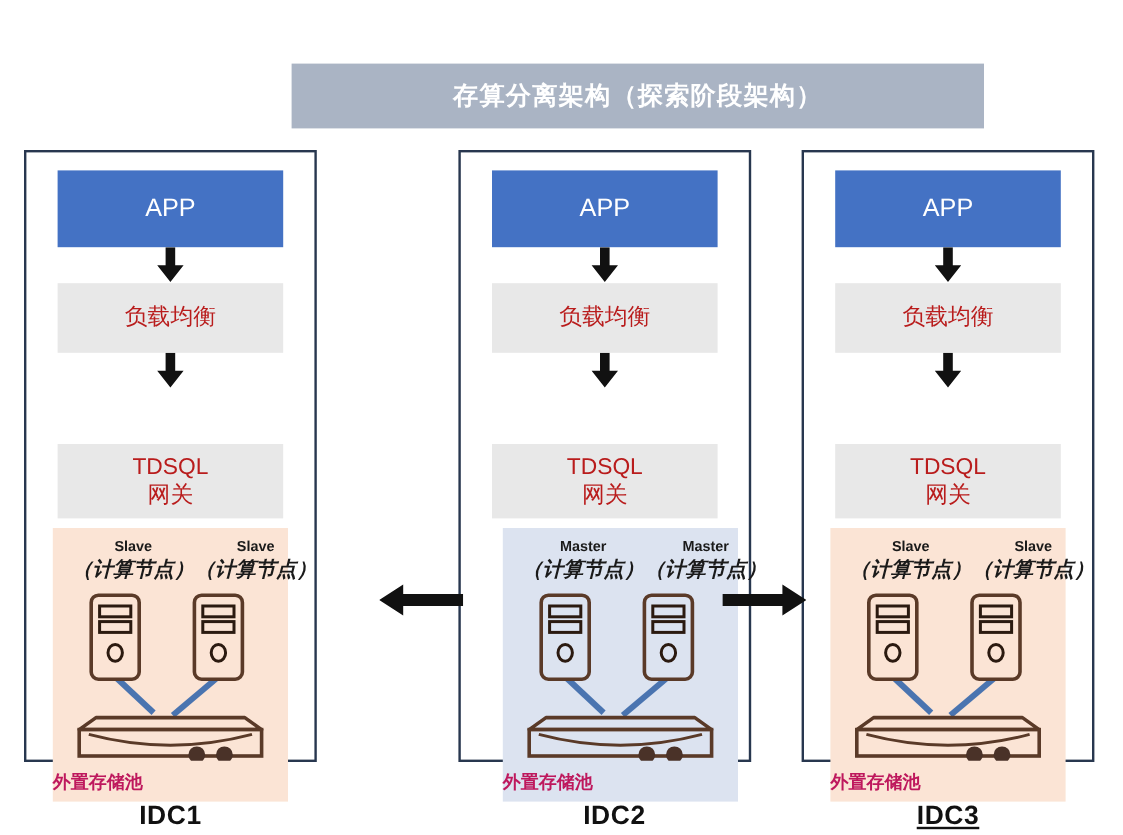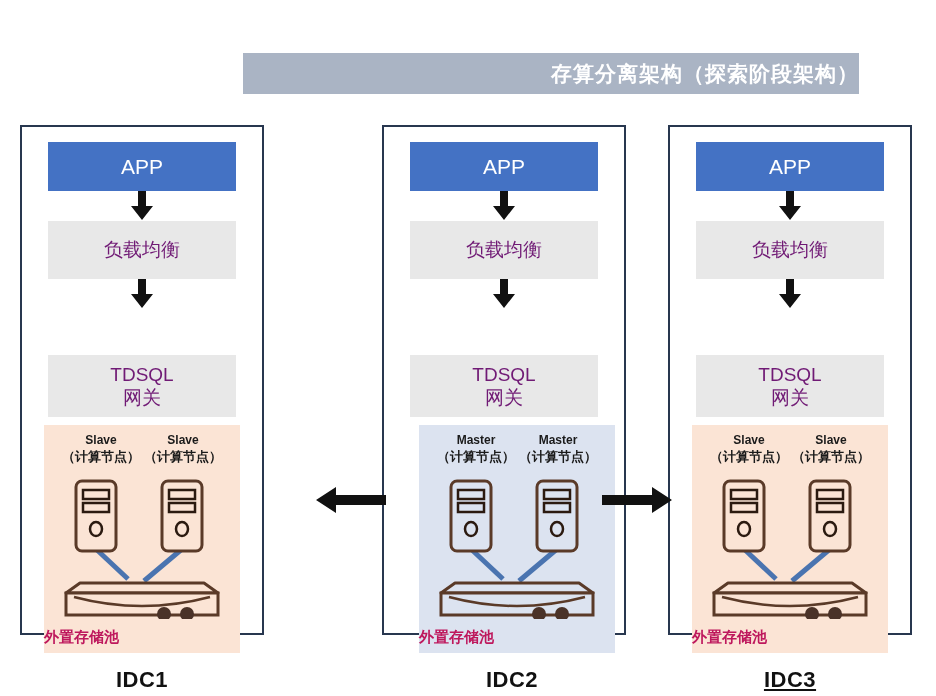--- a/index.html
+++ b/index.html
@@ -14,26 +14,25 @@
     font-family: "Liberation Sans", "DejaVu Sans", sans-serif;
     overflow: hidden;
   }
 
   
   #title-banner {
     position: absolute;
     left: 243px;
     top: 53px;
     width: 577px;
-    height: 41px;
+    height: 54px;
     background: #aab4c4;
     display: flex;
     align-items: center;
-    justify-content: flex-end;
-    padding-left: 39px;
+    justify-content: center;
   }
   #title-banner .title-text {
     color: #ffffff;
     font-size: 21px;
     font-weight: bold;
     letter-spacing: 1px;
     white-space: nowrap;
   }
 
   
@@ -67,21 +66,21 @@
     box-sizing: border-box;
     padding: 17px 24px 0 24px;
     display: flex;
     flex-direction: column;
     align-items: center;
   }
 
   
   .app-box {
     width: 188px;
-    height: 49px;
+    height: 64px;
     background: #4472c4;
     display: flex;
     align-items: center;
     justify-content: center;
     color: #ffffff;
     font-size: 21px;
     flex: none;
   }
 
   
@@ -93,21 +92,21 @@
   }
 
   
   .gray-box {
     width: 188px;
     background: #e8e8e8;
     display: flex;
     align-items: center;
     justify-content: center;
     flex-direction: column;
-    color: #701a75;
+    color: #b91c1c;
     font-size: 19px;
     line-height: 1.22;
     flex: none;
     text-align: center;
   }
   .gray-box.lb  { height: 58px; }
   .gray-box.gw  { height: 62px; margin-top: 46px; }
 
   
   .pool-region {
@@ -130,21 +129,21 @@
     box-sizing: border-box;
   }
   .node-label {
     text-align: center;
     font-size: 12px;
     font-weight: bold;
     color: #1a1a1a;
     line-height: 1.3;
     white-space: nowrap;
   }
-  .node-label .nl-sub { font-size: 13px; display: block; }
+  .node-label .nl-sub { font-size: 17px; display: block; font-style: italic; }
 
   .pool-graphic {
     position: absolute;
     left: 0;
     top: 44px;
     width: 196px;
     height: 150px;
   }
 
   .pool-caption {

